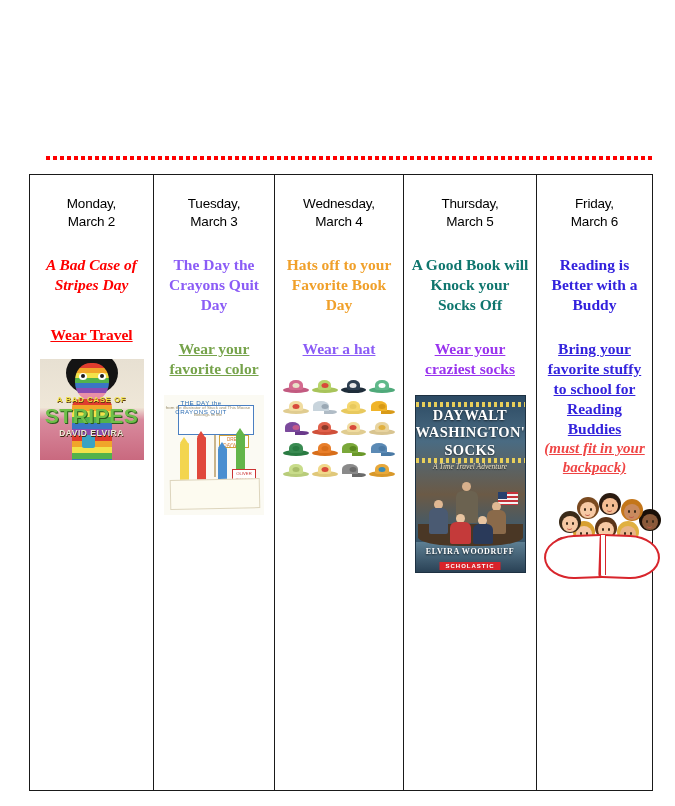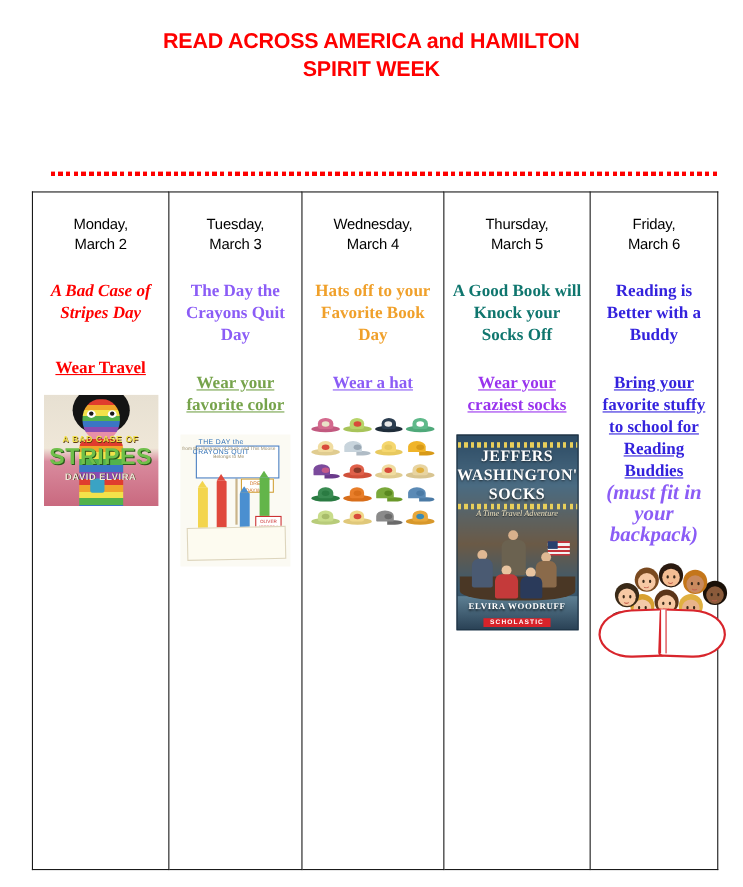--- a/index.html
+++ b/index.html
@@ -101,23 +101,24 @@
     font-family: "Liberation Serif", serif;
     font-weight: bold;
     font-size: 15.5px;
     line-height: 20px;
     text-decoration: underline;
   }
   .note {
     font-family: "Liberation Serif", serif;
     font-weight: bold;
     font-style: italic;
-    font-size: 19px;
+    font-size: 15px;
     line-height: 19px;
-    color: #8b5cf6;
+    color: #ef4444;
+    text-decoration: underline;
   }
 
   .art-wrap { margin-top: 14px; display: flex; justify-content: center; }
 
   
   .stripes-cover {
     width: 104px; height: 101px;
     background: linear-gradient(180deg,#e7e0d2 0%,#efe7d8 48%,#d98b9e 60%,#c9697f 100%);
     position: relative; overflow: hidden;
   }
@@ -302,24 +303,20 @@
     border:2px solid #d8252c;
   }
   .bk-page.l { left:0; border-radius: 50% 4px 4px 50%; transform: rotate(-2deg); }
   .bk-page.r { right:0; border-radius: 4px 50% 50% 4px; transform: rotate(2deg); }
   .bk-spine { position:absolute; left:56px; top:0; width:4px; height:40px; background:#ffffff; border-left:1px solid #d8252c; border-right:1px solid #d8252c; }
 </style>
 </head>
 <body>
 
 <div class="header">
-  <div class="title">
-    <span class="title-line">READ ACROSS AMERICA and HAMILTON</span>
-    <span class="title-line">SPIRIT WEEK</span>
-  </div>
 </div>
 
 <div class="dotted-rule"></div>
 
 <table class="week-table">
   <tbody>
       <tr>
 
     <td class="col-mon">
       <div class="cell-inner">
@@ -497,21 +494,21 @@
         <div class="day-name">
           <span>Thursday,</span>
           <span class="d2">March 5</span>
         </div>
         <div class="theme" style="color:#0f766e">A Good Book will Knock your Socks Off</div>
         <div class="instruction" style="color:#9933EE">Wear your craziest socks</div>
 
         <div class="art-wrap" style="margin-top:16px;">
           <div class="gws-cover">
             <div class="gws-band" style="top:6px"></div>
-            <div class="gws-t gws-t1">JEFFERS</div>
+            <div class="gws-t gws-t1">DAYWALT</div>
             <div class="gws-t gws-t2">WASHINGTON'S</div>
             <div class="gws-t gws-t3">SOCKS</div>
             <div class="gws-band" style="top:62px"></div>
             <div class="gws-sub">A Time Travel Adventure</div>
             <div class="gws-flag"></div>
             <div class="gws-water"></div>
             <div class="gws-boat"></div>
             <div class="gws-head" style="left:46px; top:86px; background:#d8b08c;"></div>
             <div class="gws-fig" style="left:40px; top:95px; width:22px; height:32px; background:#6b6250;"></div>
             <div class="gws-head" style="left:18px; top:104px; background:#e0b893;"></div>

